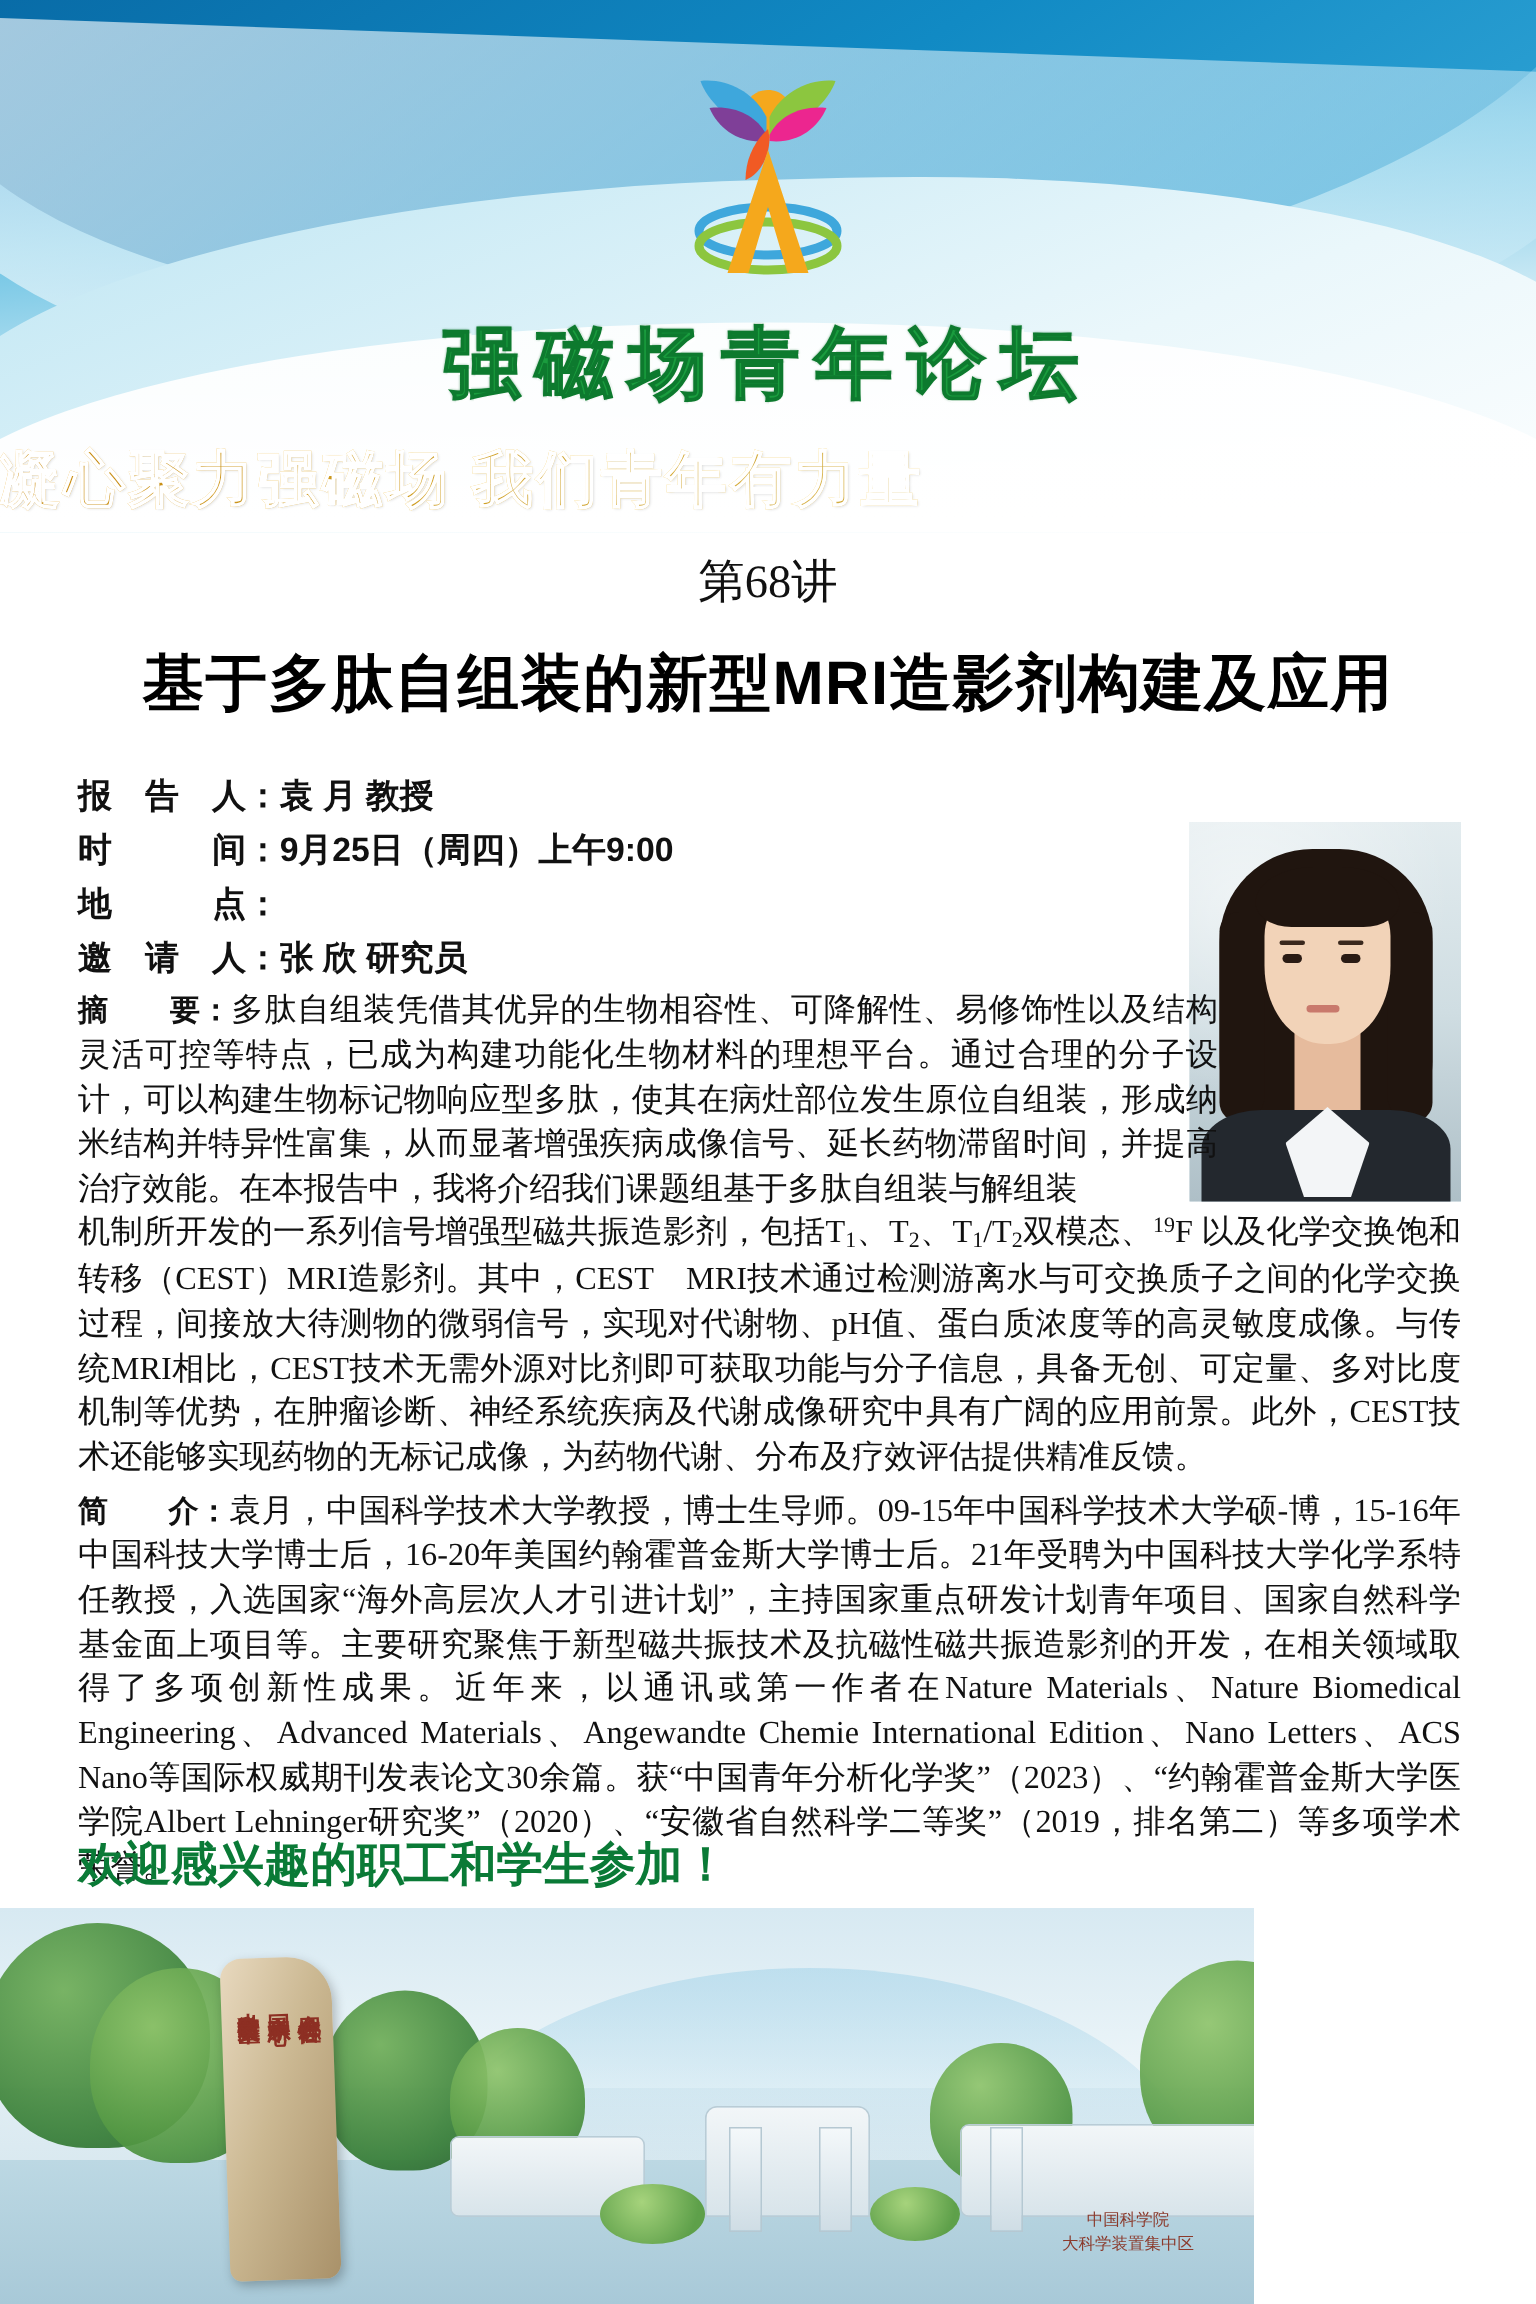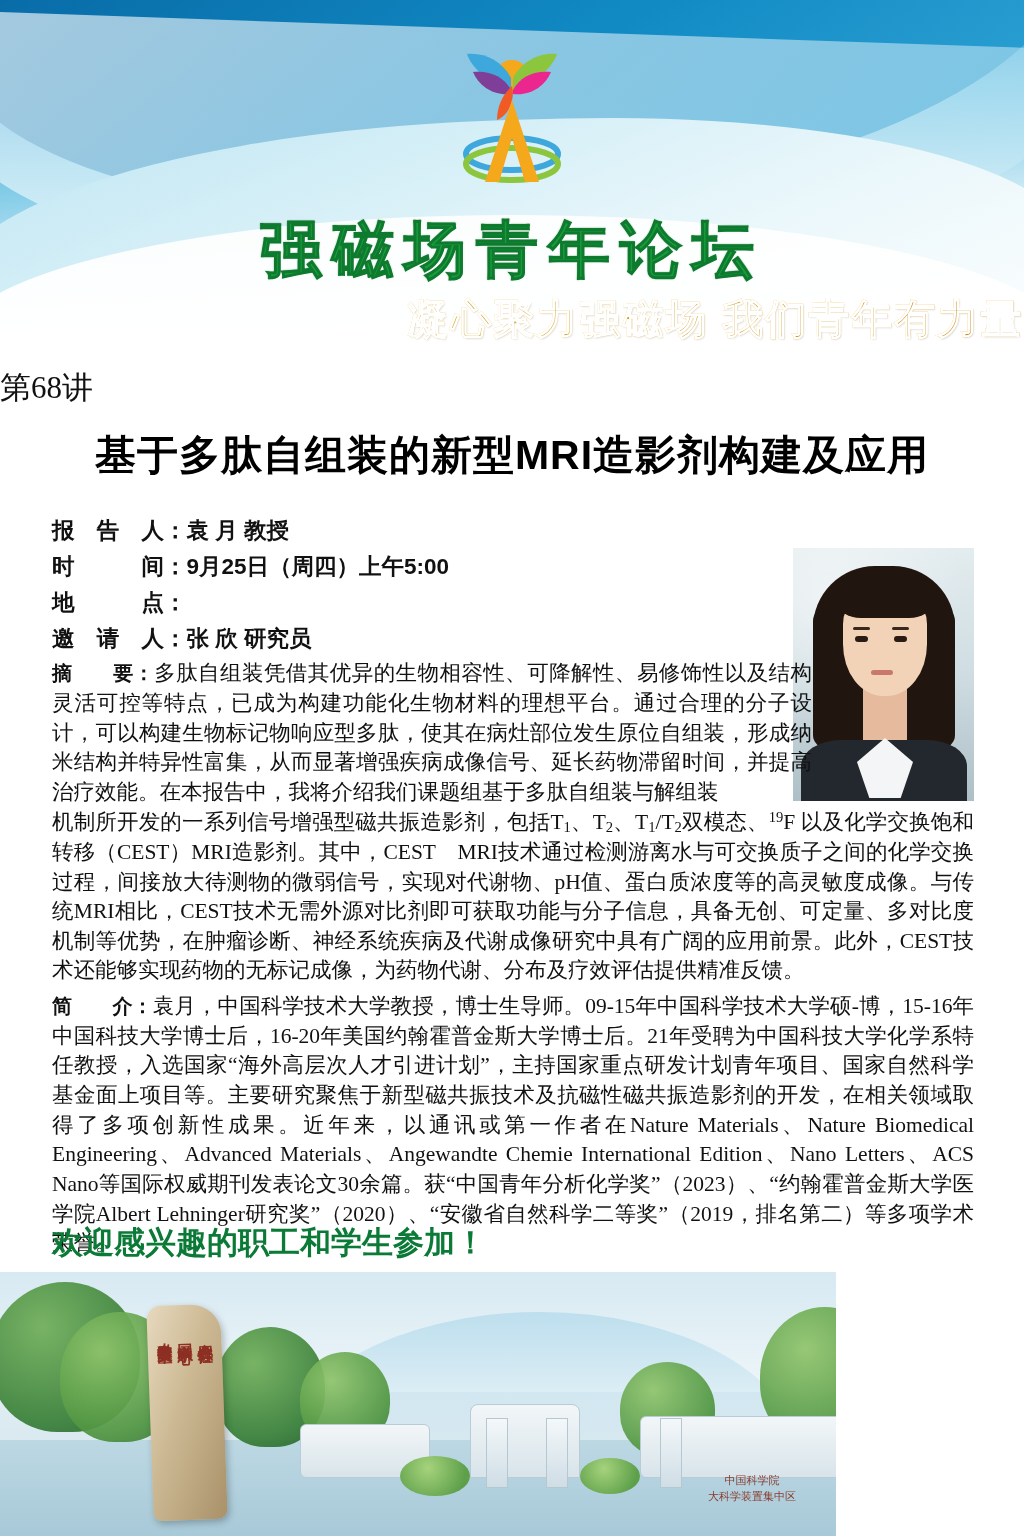--- a/index.html
+++ b/index.html
@@ -59,43 +59,43 @@
   .logo {
     position: absolute; left: 50%; top: 42px; transform: translateX(-50%);
     width: 170px; height: 150px;
   }
 
   .title-main {
     position: absolute; left: 0; top: 208px; width: 1024px;
     text-align: center;
     font-family: "Liberation Sans", sans-serif;
     font-weight: bold;
-    font-size: 62px;
+    font-size: 52px;
     letter-spacing: 10px;
     color: #1a9c3e;
     text-shadow: 2px 2px 0 rgba(255,255,255,.8), 0 0 2px #0b6b28;
     -webkit-text-stroke: 1px #0d7a2e;
   }
   .title-sub {
     position: absolute; left: 0; top: 292px; width: 1024px;
-    text-align: right;
+    text-align: left;
     font-family: "Liberation Sans", sans-serif;
     font-weight: bold;
     font-size: 40px;
     letter-spacing: 3px;
     background: linear-gradient(90deg, #e8a013 0%, #f0b92c 30%, #f5c84a 55%, #e8a013 100%);
     -webkit-background-clip: text;
     background-clip: text;
     color: transparent;
     -webkit-text-stroke: 1.2px #ffffff;
     text-shadow: 1px 1px 2px rgba(0,0,0,.15);
   }
   .lecture-no {
     position: absolute; left: 0; top: 367px; width: 1024px;
-    text-align: left;
+    text-align: center;
     font-family: "Liberation Serif", serif;
     font-size: 31px;
     color: #111;
   }
 
   
   .talk-title {
     position: absolute; left: 0; top: 428px; width: 1024px;
     text-align: center;
     font-family: "Liberation Sans", sans-serif;
@@ -326,21 +326,21 @@
     <div class="meta-colon">：</div>
     <div class="meta-value">袁 月  教授</div>
   </div>
 
   <div class="meta-row">
     <div class="meta-label">
       <span>时</span>
       <span>间</span>
     </div>
     <div class="meta-colon">：</div>
-    <div class="meta-value">9月25日（周四）上午5:00</div>
+    <div class="meta-value">9月25日（周四）上午9:00</div>
   </div>
 
   <div class="meta-row">
     <div class="meta-label">
       <span>地</span>
       <span>点</span>
     </div>
     <div class="meta-colon">：</div>
   </div>
 

